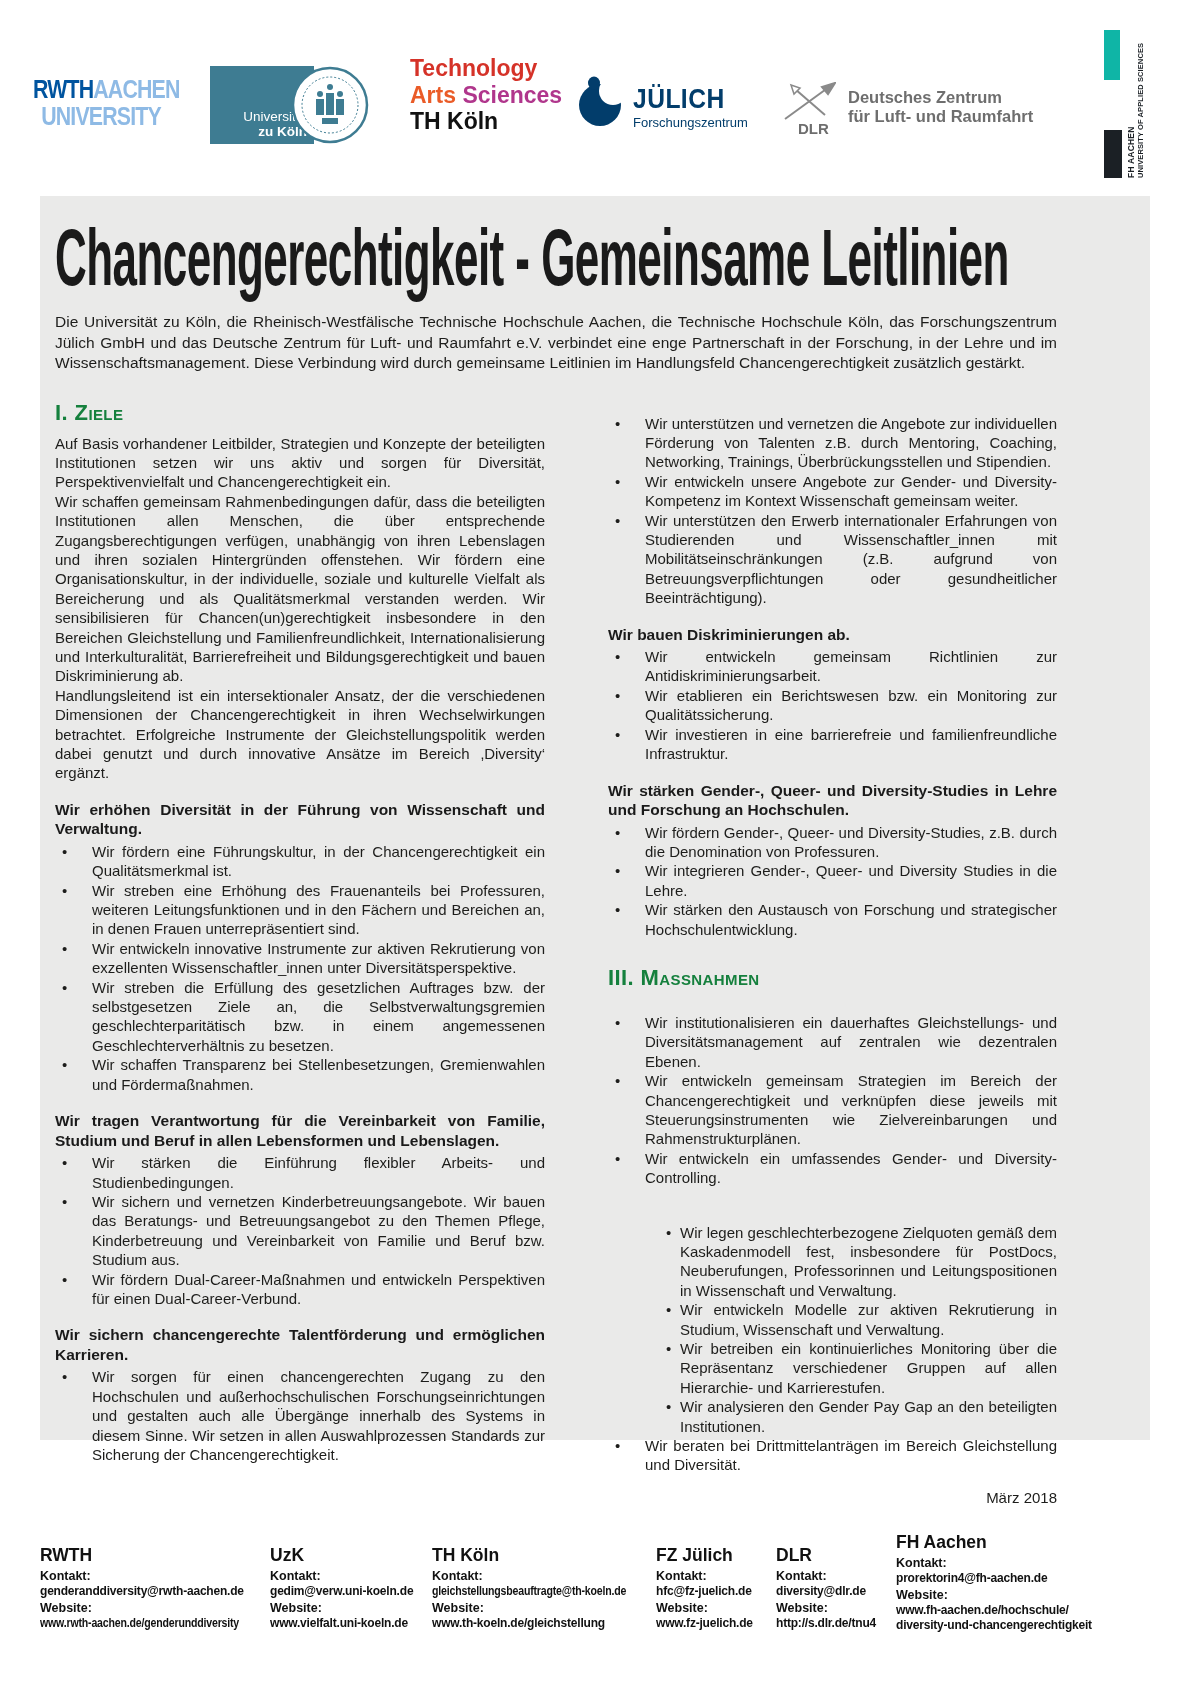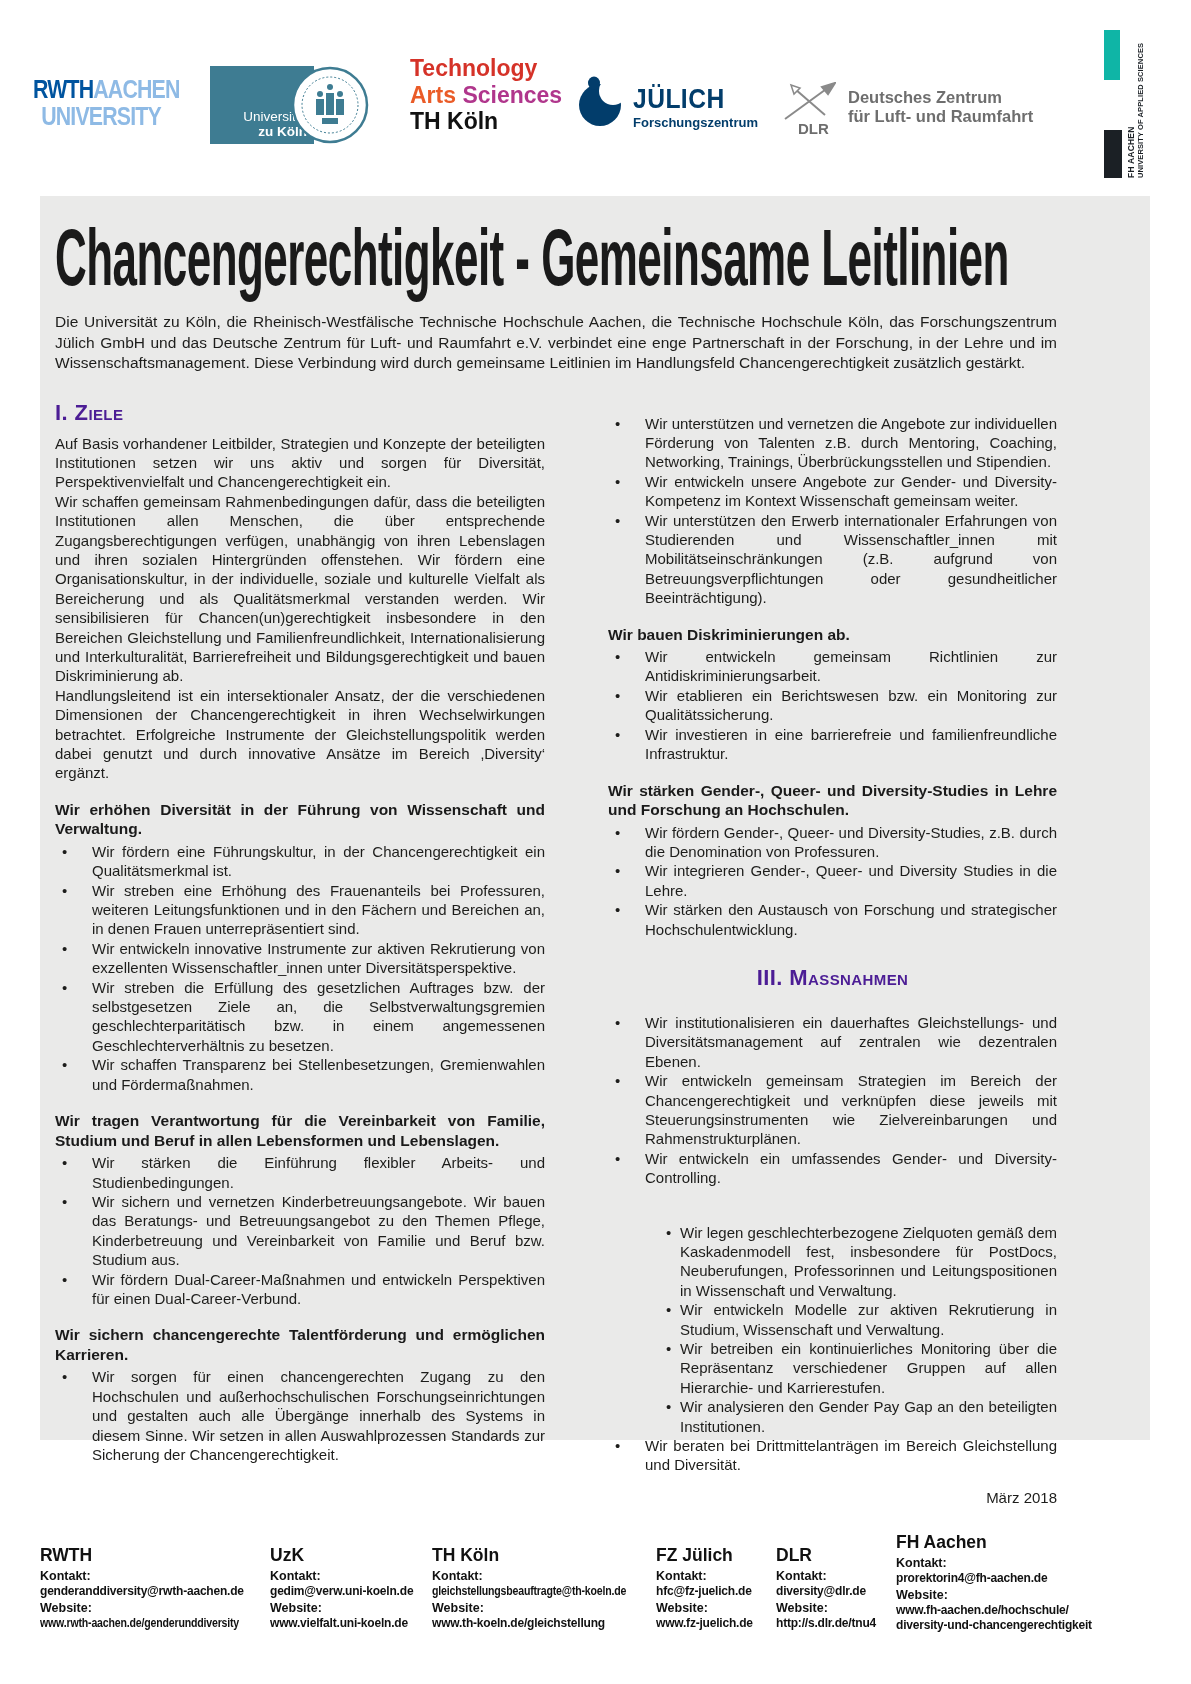--- a/index.html
+++ b/index.html
@@ -17,21 +17,21 @@
   .uzk-sq{position:absolute;left:210px;top:66px;width:104px;height:78px;background:#3E7C92;}
   .uzk-sq .txt{position:absolute;right:7px;bottom:5px;color:#fff;text-align:right;
         font-size:13.5px;line-height:14.5px;}
   .uzk-sq .txt .b{font-weight:bold;}
   .uzk-seal{position:absolute;left:291px;top:66px;width:78px;height:78px;}
   .thk{position:absolute;left:410px;top:55px;font-weight:bold;font-size:23px;line-height:26.5px;white-space:nowrap;}
   .c-thk-red{color:#D53228;} .c-thk-or{color:#EA5B27;} .c-thk-mag{color:#B0368C;} .c-thk-blk{color:#111;}
   .juelich{position:absolute;left:577px;top:76px;display:flex;align-items:flex-start;}
   .juelich .jtxt{margin-left:10px;margin-top:10px;color:#023D6B;}
   .juelich .jname{font-weight:bold;font-size:28px;letter-spacing:0.5px;transform:scaleX(0.88);transform-origin:0 0;line-height:26px;}
-  .juelich .jsub{font-weight:bold;font-size:13px;margin-top:3px;}
+  .juelich .jsub{font-weight:normal;font-size:13px;margin-top:3px;}
   .dlr{position:absolute;left:782px;top:82px;display:flex;}
   .dlr .dcol{width:56px;}
   .dlr .dabbr{font-weight:bold;font-size:15px;color:#6E6E6E;margin-left:16px;margin-top:-6px;}
   .dlr .dtxt{margin-left:10px;margin-top:6px;color:#6E6E6E;font-size:16.5px;line-height:19px;font-weight:bold;}
   .fh-teal{position:absolute;left:1104px;top:30px;width:16px;height:50px;background:#0FB5A6;}
   .fh-black{position:absolute;left:1104px;top:130px;width:18px;height:48px;background:#1B2025;}
   .fh-vert{position:absolute;left:1126px;top:28px;height:150px;
         writing-mode:vertical-rl;transform:rotate(180deg);transform-origin:center;
         font-weight:bold;color:#1B2025;white-space:nowrap;}
   .fh-vert .v1{font-size:8.5px;letter-spacing:0.2px;}
@@ -39,23 +39,23 @@
   
   .panel{position:absolute;left:40px;top:196px;width:1110px;height:1244px;background:#EAEAE9;
         box-sizing:border-box;padding:16px 93px 0 15px;}
   .title{font-weight:bold;font-size:80px;line-height:0.95;white-space:nowrap;
         transform:scaleX(0.55);transform-origin:0 50%;letter-spacing:-1px;color:#1a1a1a;
         margin:8px 0 16px 0;}
   .intro{font-size:15.5px;line-height:20.5px;text-align:justify;margin:0;}
   .cols{display:flex;margin-top:22px;}
   .col-l{width:490px;}
   .col-r{width:449px;margin-left:63px;padding-top:18px;box-sizing:border-box;}
-  h2.sec{font-variant:small-caps;font-size:22px;letter-spacing:0.4px;margin:26px 0 8px 0;color:#4c1d95;}
+  h2.sec{font-variant:small-caps;font-size:22px;letter-spacing:0.4px;margin:26px 0 8px 0;color:#15803d;}
   h2.sec.first{margin-top:4px;}
-  h2.sec.gap-after{margin-bottom:22px;text-align:center;}
+  h2.sec.gap-after{margin-bottom:22px;}
   h3.sub{font-size:15.5px;font-weight:bold;line-height:19.5px;text-align:justify;margin:17px 0 3px 0;color:#1a1a1a;}
   p.body{font-size:15px;line-height:19.4px;text-align:justify;margin:0;}
   ul.bullets{list-style:none;margin:0;padding:0;}
   ul.bullets>li{position:relative;padding-left:37px;font-size:15px;line-height:19.4px;text-align:justify;}
   ul.bullets>li::before{content:"•";position:absolute;left:7px;top:0;}
   ul.bullets.subl{margin-left:35px;margin-top:35px;}
   ul.bullets.subl>li{padding-left:37px;}
   ul.bullets.subl>li::before{left:23px;}
   .date{font-size:15px;text-align:right;margin-top:14px;}
   

